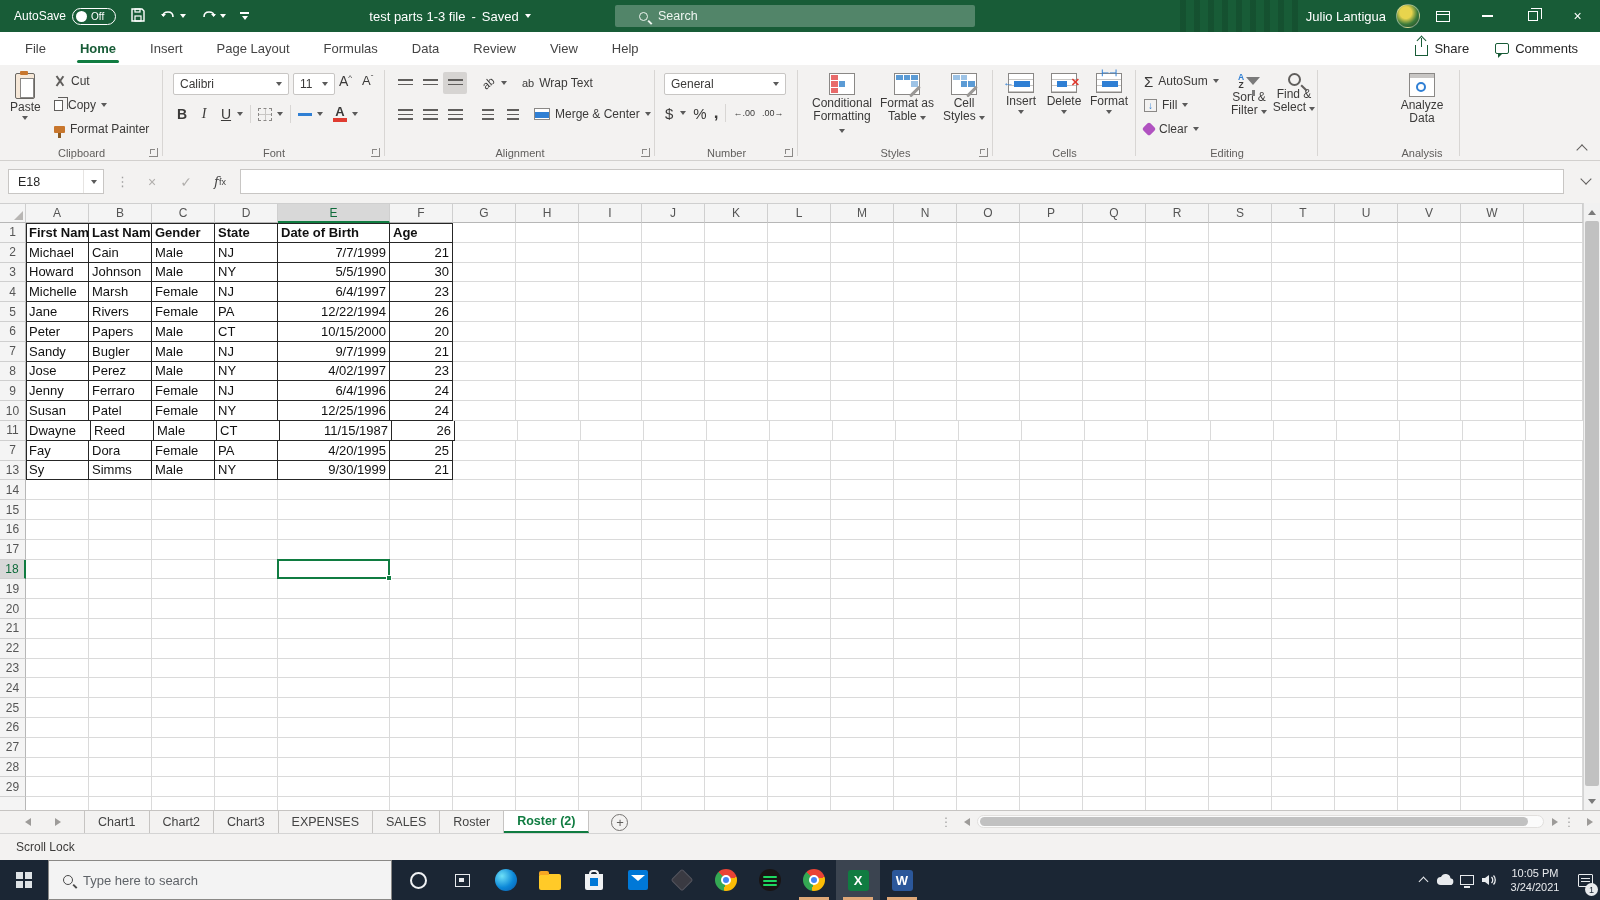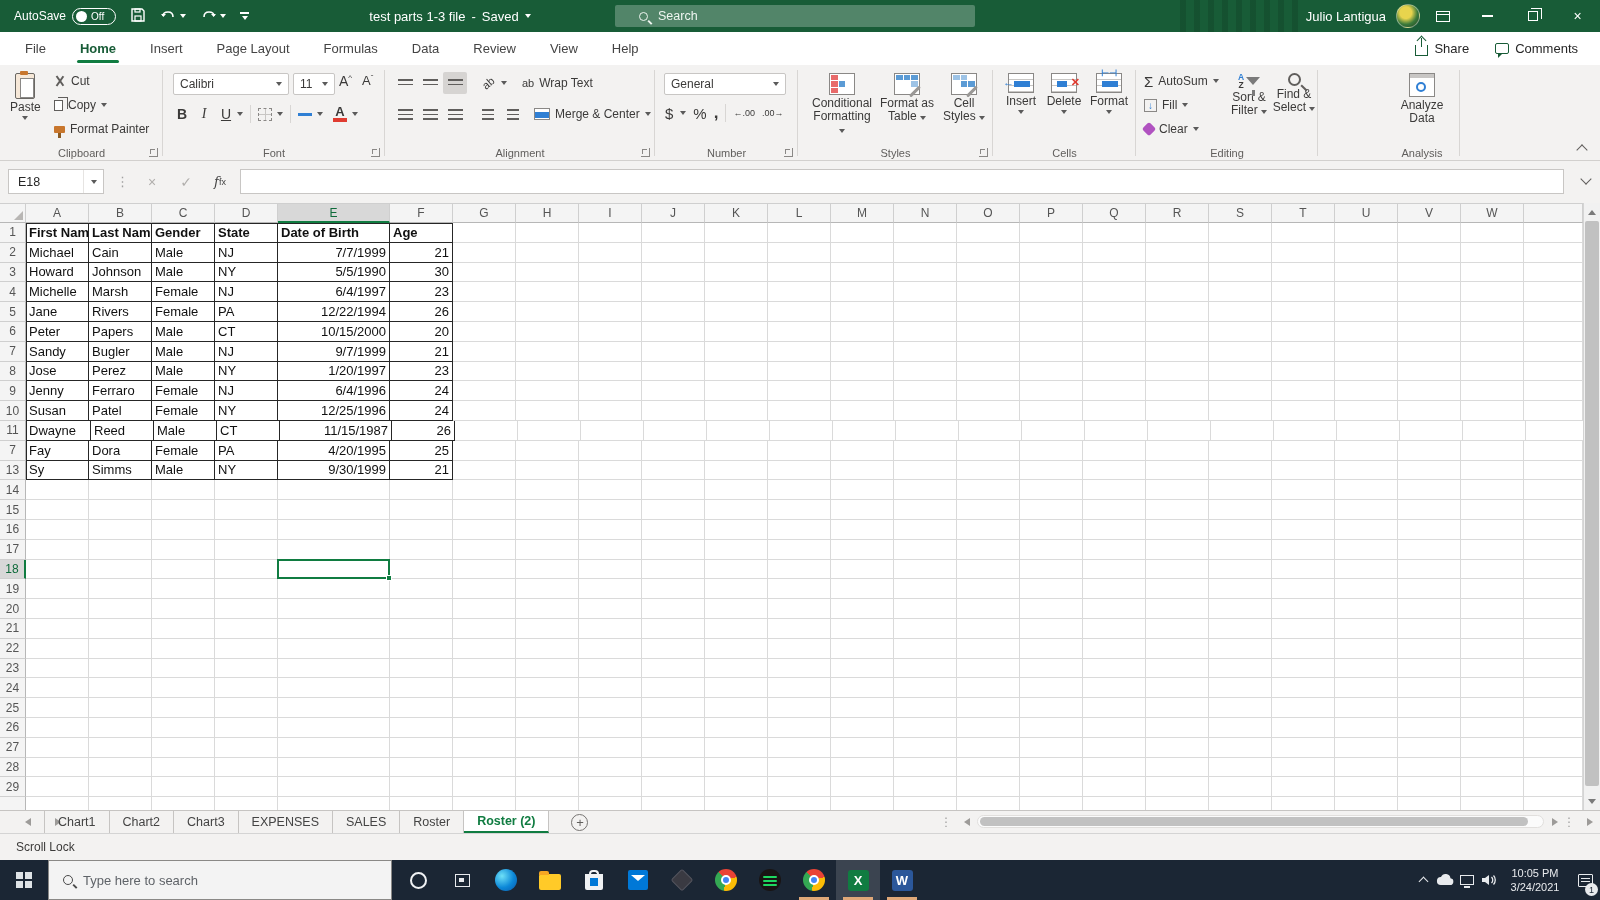--- a/index.html
+++ b/index.html
@@ -805,21 +805,21 @@
           <div class="cell" style="width: 63px;"></div>
           <div class="cell" style="width: 63px;"></div>
           <div class="cell" style="width: 59px;"></div>
         </div>
         <div class="grow">
           <div class="rh">8</div>
           <div class="cell tb tl" style="width: 63px;">Jose</div>
           <div class="cell tb" style="width: 63px;">Perez</div>
           <div class="cell tb" style="width: 63px;">Male</div>
           <div class="cell tb" style="width: 63px;">NY</div>
-          <div class="cell tb rt" style="width: 112px;">1/20/1997</div>
+          <div class="cell tb rt" style="width: 112px;">4/02/1997</div>
           <div class="cell tb rt" style="width: 63px;">23</div>
           <div class="cell" style="width: 63px;"></div>
           <div class="cell" style="width: 63px;"></div>
           <div class="cell" style="width: 63px;"></div>
           <div class="cell" style="width: 63px;"></div>
           <div class="cell" style="width: 63px;"></div>
           <div class="cell" style="width: 63px;"></div>
           <div class="cell" style="width: 63px;"></div>
           <div class="cell" style="width: 63px;"></div>
           <div class="cell" style="width: 63px;"></div>
@@ -1442,21 +1442,21 @@
       </div>
   </div>
 
   <div id="tabbar">
     <div class="tab-nav" style="position:absolute;left:14px;top:0;height:100%;">
         <span class="tri-l"></span>
       </div>
     <div class="tab-nav" style="position:absolute;left:44px;top:0;height:100%;">
         <span class="tri-r"></span>
       </div>
-    <div id="tabs" style="margin-left:44px;">
+    <div id="tabs" style="margin-left:84px;">
         <div class="stab">Chart1</div>
         <div class="stab">Chart2</div>
         <div class="stab">Chart3</div>
         <div class="stab">EXPENSES</div>
         <div class="stab">SALES</div>
         <div class="stab">Roster</div>
         <div class="stab active">Roster (2)</div>
       </div>
     <div id="newsheet">
         <span>+</span>

